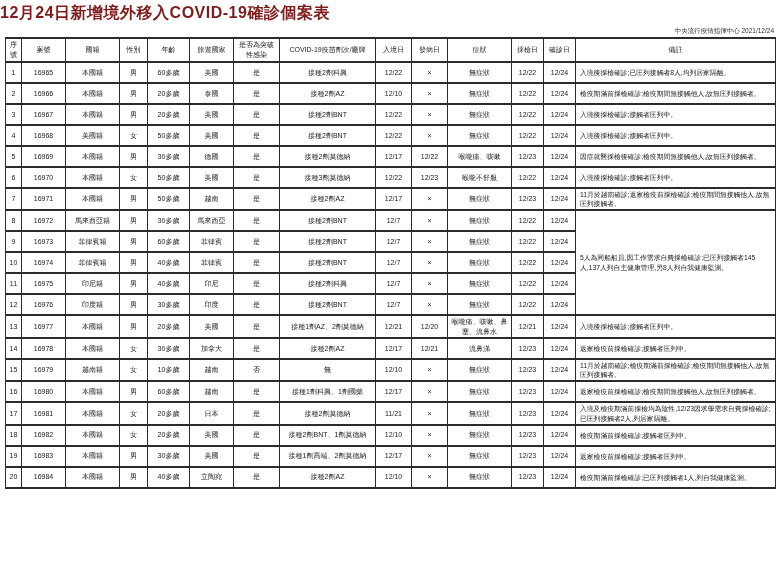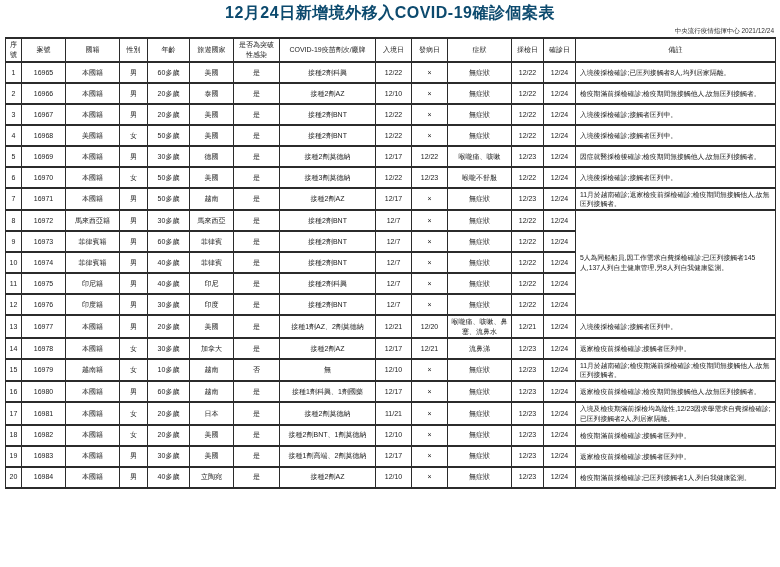--- a/index.html
+++ b/index.html
@@ -1,18 +1,18 @@
 <!DOCTYPE html>
 <html><head>
 <meta charset="utf-8">
 <style>
   html,body{margin:0;padding:0;background:#ffffff;width:780px;height:567px;overflow:hidden;}
   body{font-family:"Liberation Sans","DejaVu Sans",sans-serif;color:#1a1a1a;}
   .page{width:780px;height:567px;box-sizing:border-box;padding-top:3px;}
-  .title{font-size:16px;font-weight:bold;text-align:center;letter-spacing:0.5px;color:#0c4a6e;line-height:1.3;}
+  .title{font-size:16px;font-weight:bold;letter-spacing:0.5px;color:#7f1d1d;line-height:1.3;}
   .source{font-size:6.5px;text-align:right;color:#333;margin:3px 6px 1px 0;}
   table.cases{border-collapse:collapse;table-layout:fixed;width:770px;margin:0 auto 0 5px;}
   th,td{border:1px solid #2b2b2b;border-top-width:2px;border-bottom-width:2px;
         font-size:7px;line-height:1.35;text-align:center;vertical-align:middle;
         padding:1px 2px;box-sizing:border-box;overflow:hidden;color:#222;font-weight:normal;}
   thead th{height:24px;}
   tbody td{height:21px;}
   td.remark{text-align:left;font-size:6.8px;padding-left:4px;padding-right:3px;}
   col.c-seq{width:16px;} col.c-case{width:44px;} col.c-nat{width:54px;}
   col.c-sex{width:28px;} col.c-age{width:42px;} col.c-country{width:44px;}

